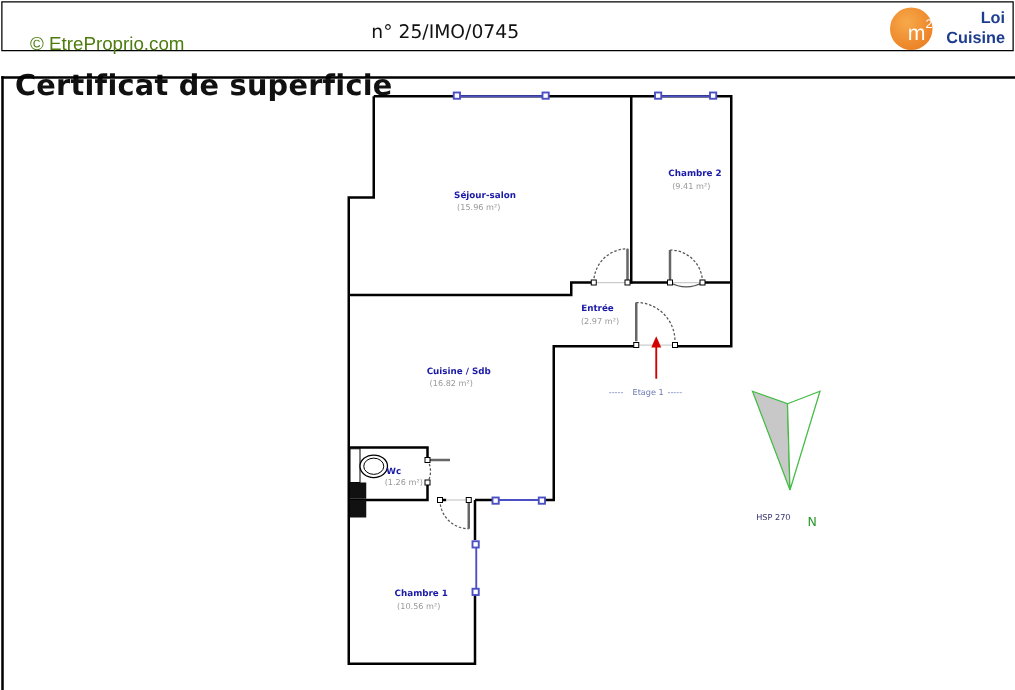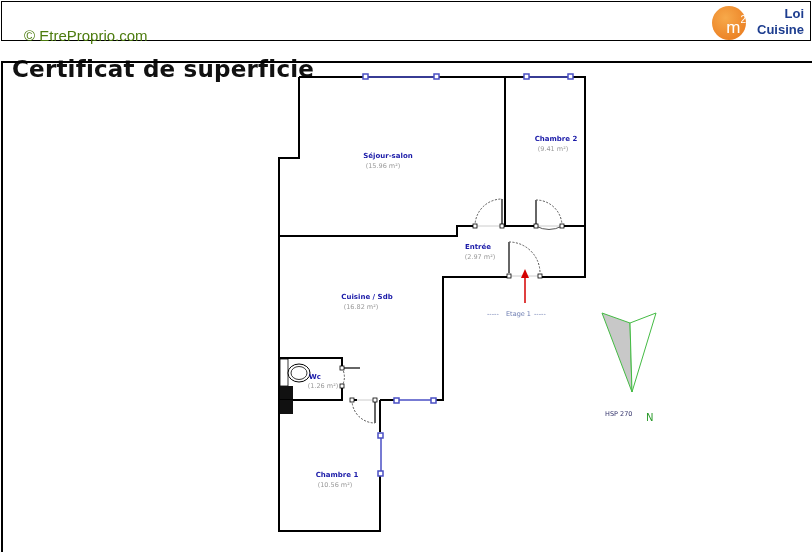--- a/index.html
+++ b/index.html
@@ -17,20 +17,21 @@
   .room-area { font-family:"DejaVu Sans", sans-serif; font-size:6.5px; fill:#999; }
   .etage { font-family:"DejaVu Sans", sans-serif; font-size:6.5px; fill:#6b7bb0; }
   .hsp { font-family:"DejaVu Sans", sans-serif; font-size:6.5px; fill:#33336b; }
   .north { font-family:"DejaVu Sans", sans-serif; font-size:10px; fill:#2a9a2a; }
 </style>
 </head>
 <body>
 
 <div class="header">
   <div class="title">Certificat de superficie</div>
+  <div class="cert-no">n° 25/IMO/0745</div>
   <div class="watermark">© EtreProprio.com</div>
   <div class="logo"><span>m</span><sup>2</sup></div>
   <div class="loi">
     <div>Loi</div>
     <div>Cuisine</div>
   </div>
 </div>
 
 <div class="plan-frame"></div>
 

